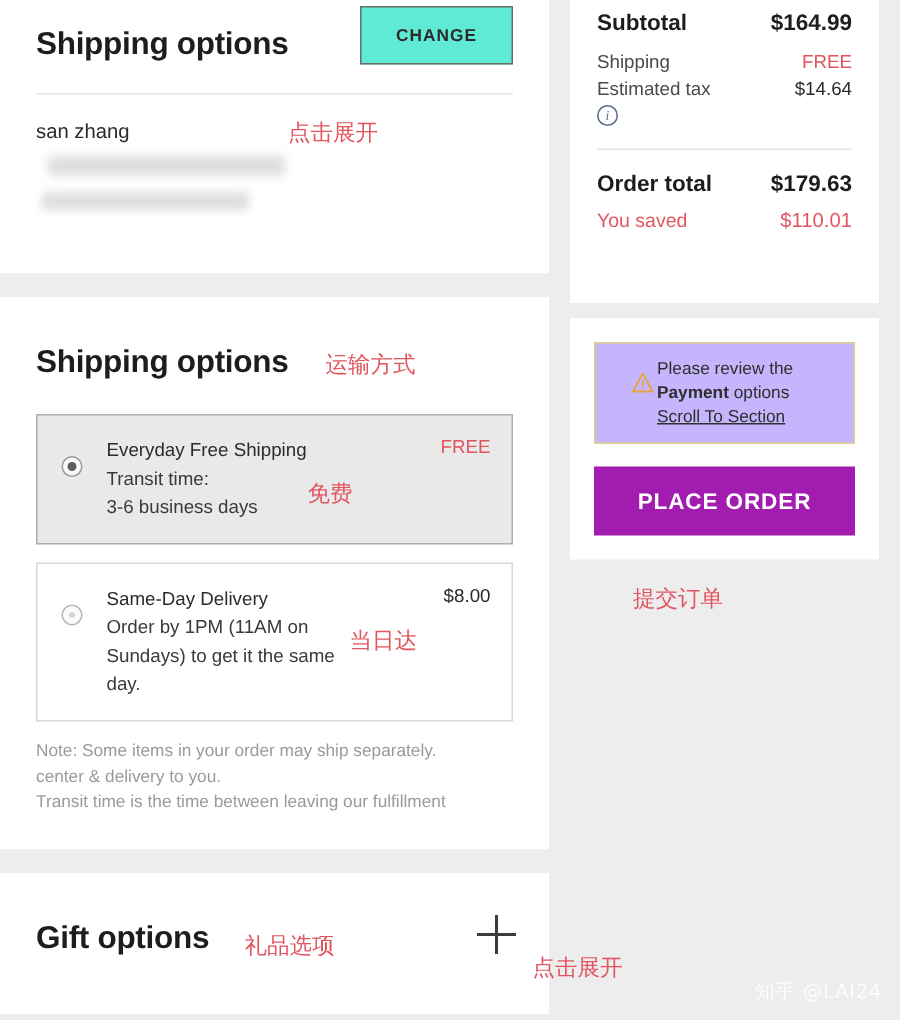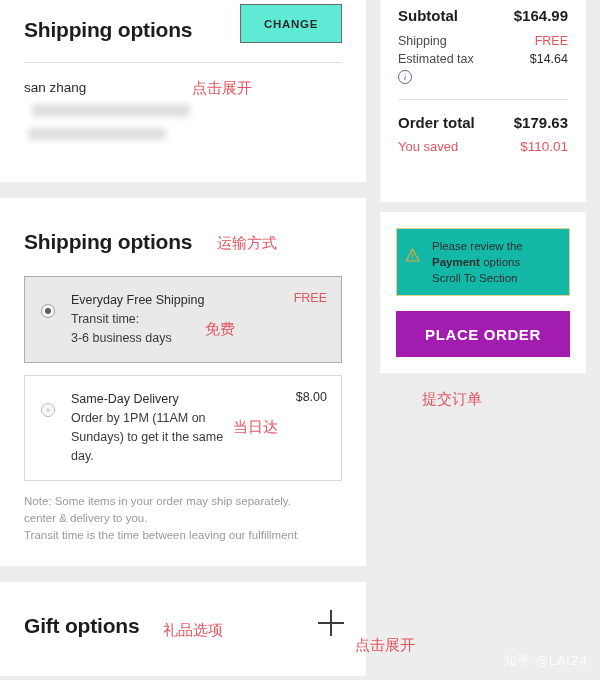--- a/index.html
+++ b/index.html
@@ -285,38 +285,39 @@
     border-top: 1px solid #e2e2e2;
     margin: 15px 0 14px 0;
   }
 
   .action-card {
     padding: 16px;
     box-sizing: border-box;
   }
   .warn-box {
     border: 1px solid #e0d08a;
-    background: #14b8a6;
-    padding: 9px 10px 9px 8px;
+    background: #c4b5fd;
+    padding: 9px 10px 9px 24px;
     display: flex;
-    gap: 12px;
+    gap: 2px;
     box-sizing: border-box;
   }
   .warn-tri {
     flex: 0 0 auto;
     margin-top: 10px;
   }
   .warn-txt {
     font-size: 11.5px;
     color: #2e2e2e;
     line-height: 16px;
   }
   .warn-txt b { font-weight: bold; }
   .warn-link {
     color: #2e2e2e;
+    text-decoration: underline;
     cursor: pointer;
     display: inline-block;
   }
   .place-btn {
     margin-top: 15px;
     height: 46px;
     background: #a21caf;
     color: #ffffff;
     font-size: 15px;
     font-weight: bold;

